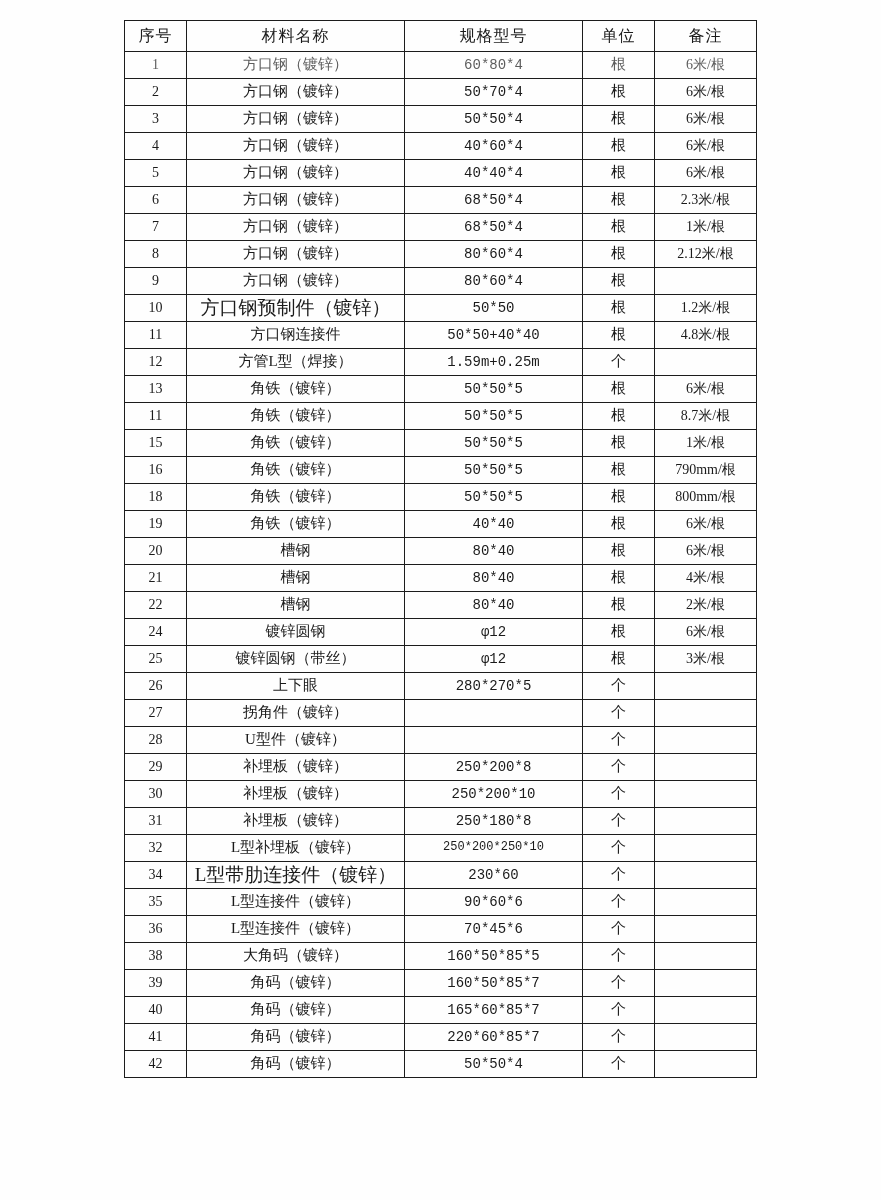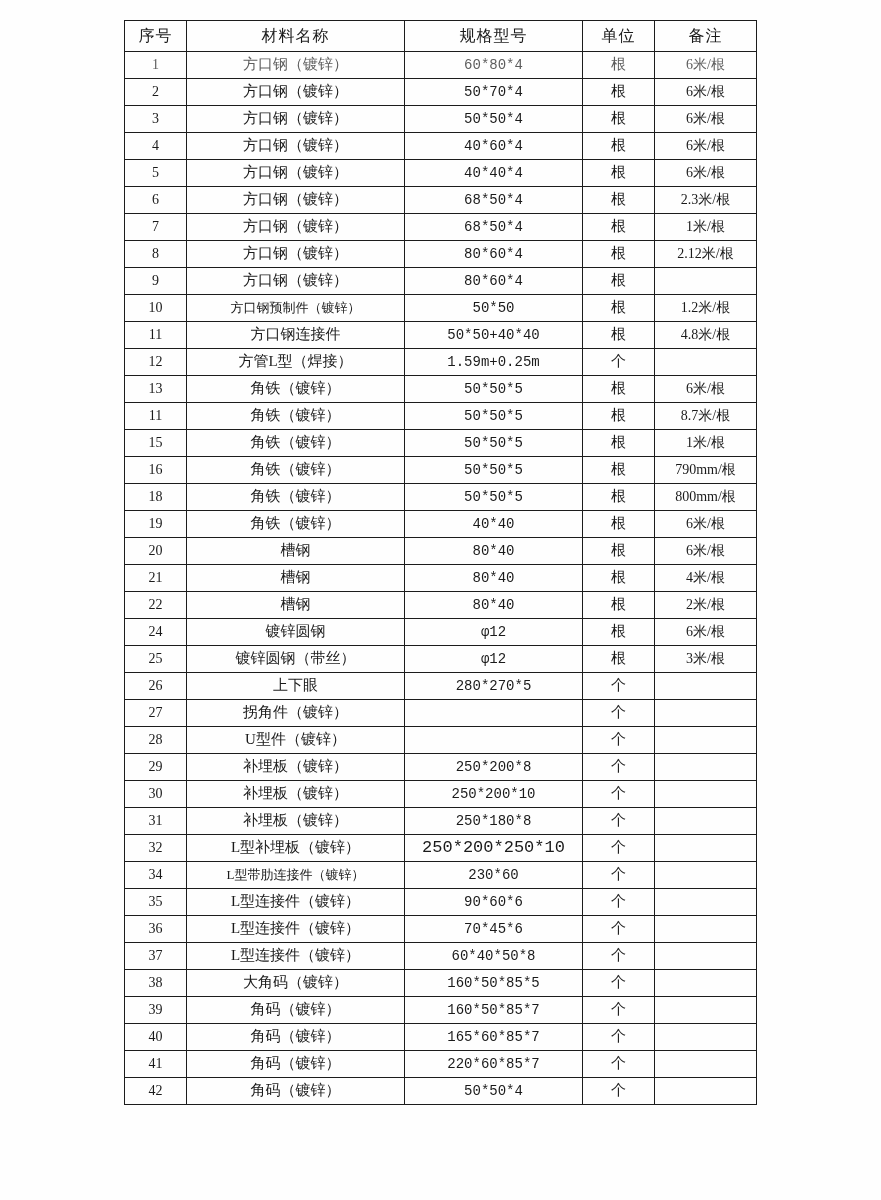--- a/index.html
+++ b/index.html
@@ -59,28 +59,28 @@
     letter-spacing: 1px;
   }
   td.cell-idx {
     font-size: 14px;
     font-family: "Liberation Serif", "DejaVu Serif", serif;
   }
   td.cell-name {
     font-size: 15px;
   }
   td.cell-name.small {
-    font-size: 13px;
+    font-size: 19px;
   }
   td.cell-spec {
     font-size: 14px;
     font-family: Liberation Mono, monospace;
   }
   td.cell-spec.small {
-    font-size: 17px;
+    font-size: 12px;
   }
   td.cell-unit {
     font-size: 15px;
   }
   td.cell-note {
     font-size: 14px;
   }
   td.cell-note.small {
     font-size: 13px;
   }
@@ -337,27 +337,20 @@
             <td class="cell-note"></td>
           </tr>
           <tr>
             <td class="cell-idx">36</td>
             <td class="cell-name">L型连接件（镀锌）</td>
             <td class="cell-spec">70*45*6</td>
             <td class="cell-unit">个</td>
             <td class="cell-note"></td>
           </tr>
           <tr>
-            <td class="cell-idx">37</td>
-            <td class="cell-name">L型连接件（镀锌）</td>
-            <td class="cell-spec">60*40*50*8</td>
-            <td class="cell-unit">个</td>
-            <td class="cell-note"></td>
-          </tr>
-          <tr>
             <td class="cell-idx">38</td>
             <td class="cell-name">大角码（镀锌）</td>
             <td class="cell-spec">160*50*85*5</td>
             <td class="cell-unit">个</td>
             <td class="cell-note"></td>
           </tr>
           <tr>
             <td class="cell-idx">39</td>
             <td class="cell-name">角码（镀锌）</td>
             <td class="cell-spec">160*50*85*7</td>

